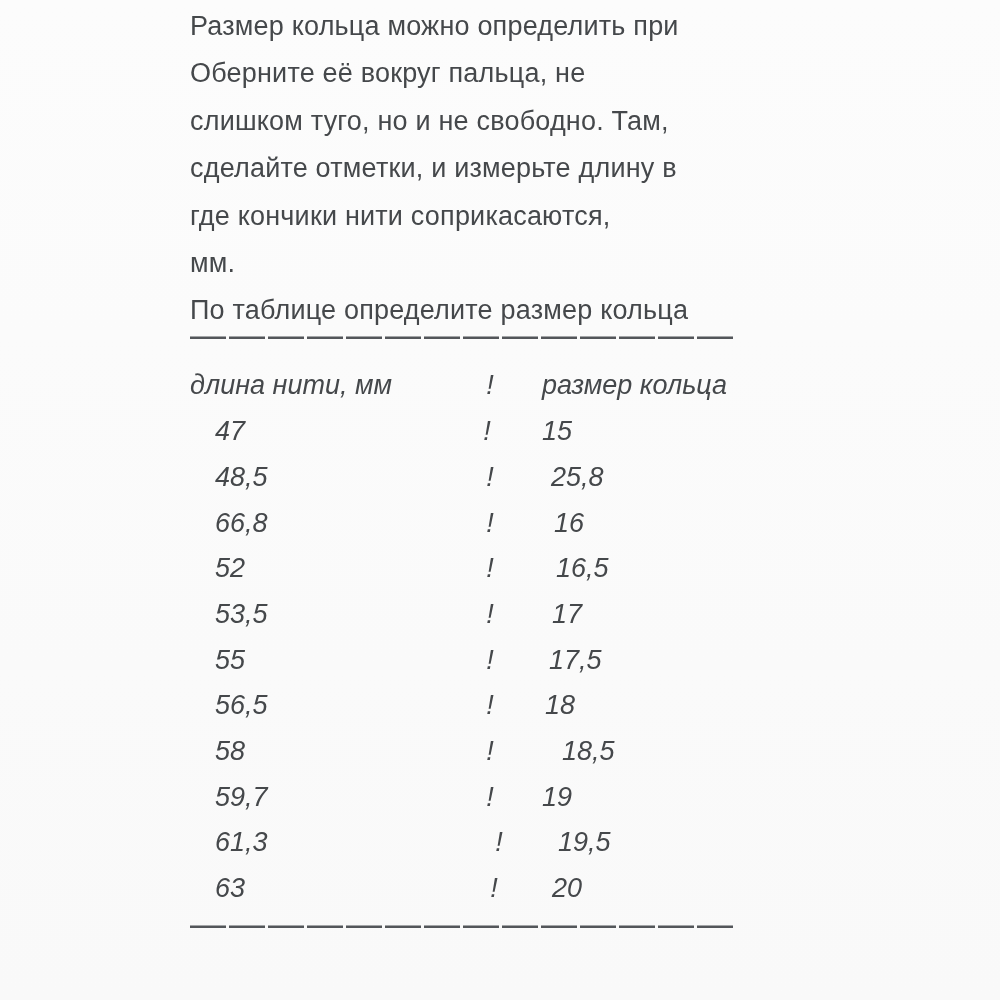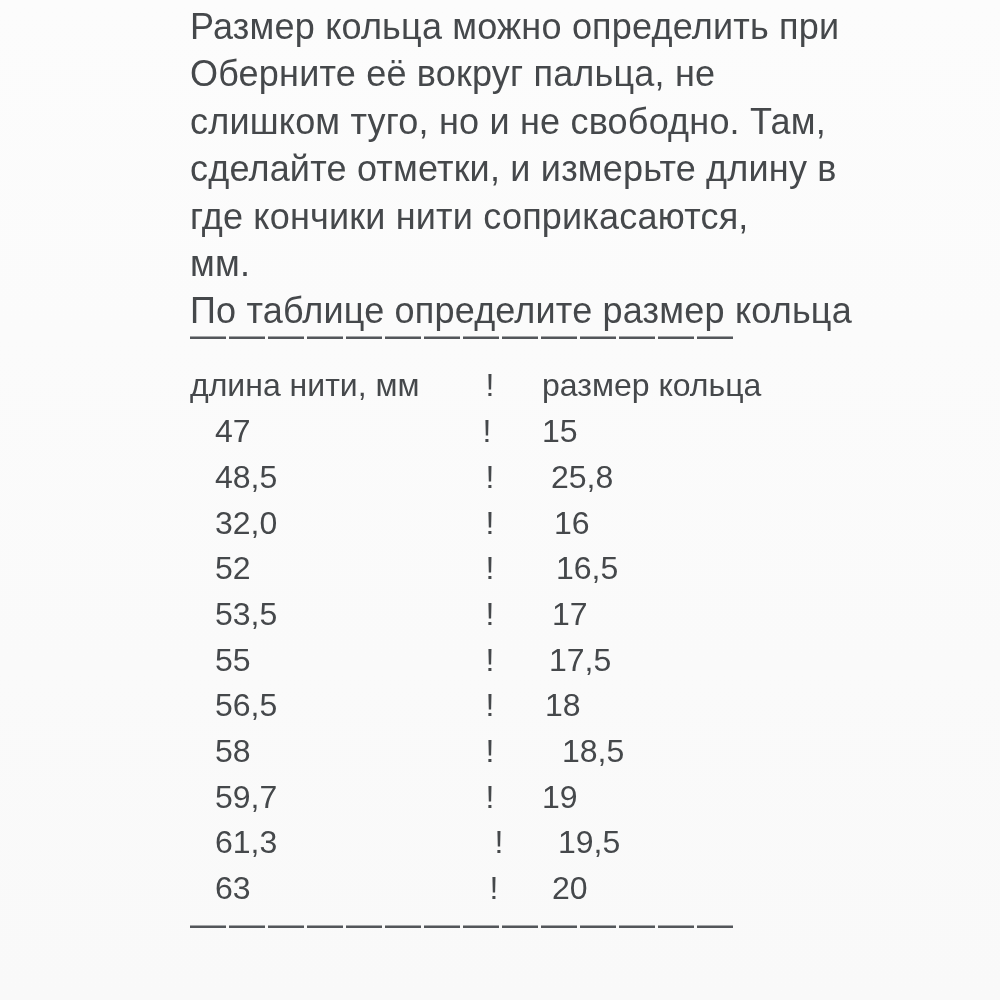--- a/index.html
+++ b/index.html
@@ -8,43 +8,44 @@
     font-family: "Liberation Sans", "DejaVu Sans", sans-serif;
     background: linear-gradient(180deg, #fcfcfc 0%, #f9f9f9 100%);
     color: #45484b;
     overflow: hidden;
   }
   .page {
     width: 1000px; height: 1000px;
     padding: 3px 0 0 190px;
   }
   .intro-line {
-    font-size: 36px;
+    font-size: 27px;
     line-height: 47.4px;
     letter-spacing: 0.2px;
     white-space: nowrap;
   }
   .divider {
     height: 28px;
     line-height: 28px;
     font-size: 36px;
     letter-spacing: 3px;
     color: #53565a;
     white-space: nowrap;
     overflow: hidden;
     width: 560px;
   }
   .divider.top { margin-top: -14px; }
   .divider.bottom { margin-top: -1px; }
   .trow {
     display: flex;
     align-items: center;
     height: 45.7px;
-    font-size: 32px;
+    font-size: 27px;
     white-space: nowrap;
+    font-style: italic;
   }
   .trow.header { height: 46px; margin-top: 14px; }
   .c1 { width: 272px; }
   .rows .c1 { padding-left: 25px; }
   .sep { width: 56px; text-align: center; }
   .c2 { margin-left: 24px; }
   
   .rows .trow:nth-child(1)  .sep { transform: translateX(-3px); }
   .rows .trow:nth-child(2)  .c2  { transform: translateX(9px);  }
   .rows .trow:nth-child(3)  .c2  { transform: translateX(12px); }
@@ -87,21 +88,21 @@
         <span class="c1">47</span>
         <span class="sep">!</span>
         <span class="c2">15</span>
       </div>
       <div class="trow">
         <span class="c1">48,5</span>
         <span class="sep">!</span>
         <span class="c2">25,8</span>
       </div>
       <div class="trow">
-        <span class="c1">32,0</span>
+        <span class="c1">66,8</span>
         <span class="sep">!</span>
         <span class="c2">16</span>
       </div>
       <div class="trow">
         <span class="c1">52</span>
         <span class="sep">!</span>
         <span class="c2">16,5</span>
       </div>
       <div class="trow">
         <span class="c1">53,5</span>

